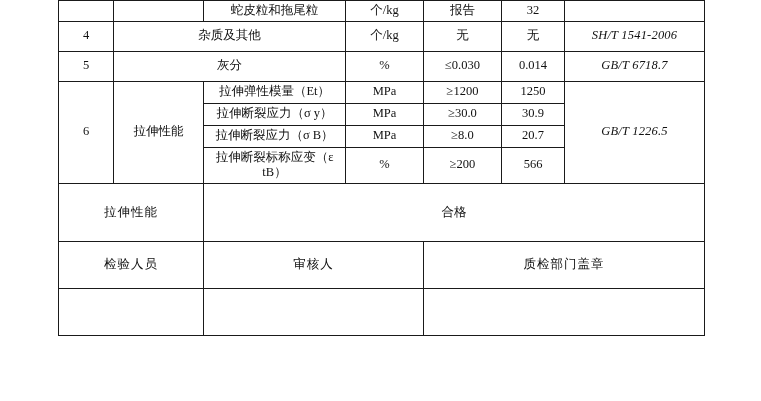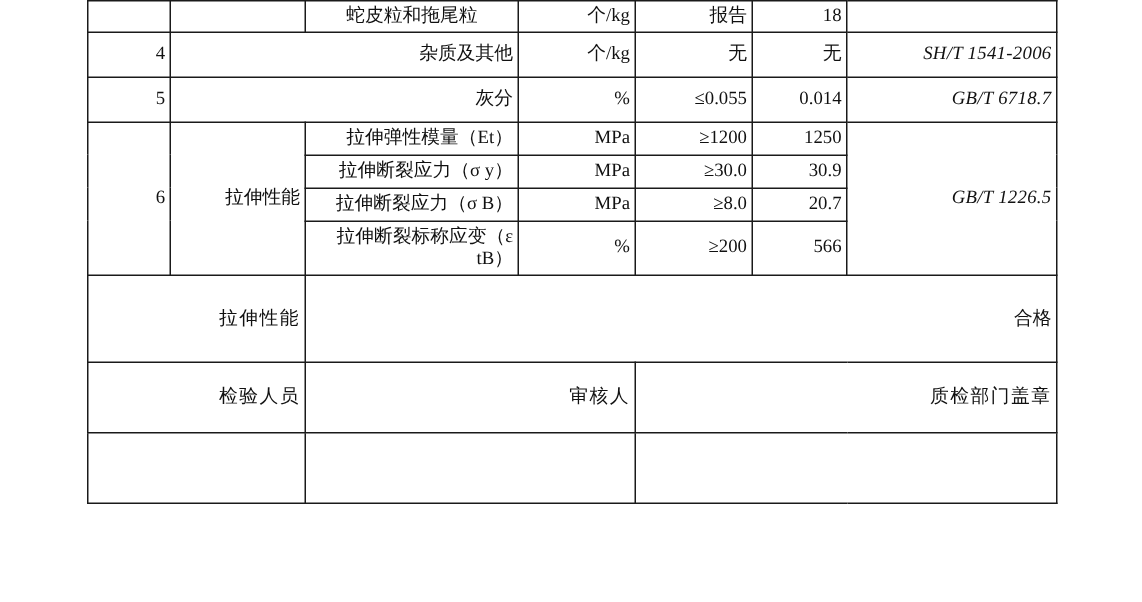--- a/index.html
+++ b/index.html
@@ -24,21 +24,21 @@
   table.report {
     position: absolute;
     left: 58px;
     top: 0px;
     width: 646px;
     border-collapse: collapse;
     table-layout: fixed;
   }
   table.report td {
     border: 1px solid #1a1a1a;
-    text-align: right;
+    text-align: center;
     vertical-align: middle;
     font-size: 12.5px;
     padding: 2px 3px;
     line-height: 1.25;
     font-family: "Liberation Serif", "DejaVu Serif", serif;
   }
   td.num { font-size: 12.5px; }
   td.itemname { font-size: 13px; margin-top: 40px; }
   td.subitem { text-align: left; padding-left: 8px; font-size: 12.5px; }
   td.unit { font-size: 12.5px; }
@@ -80,38 +80,38 @@
       <col style="width:140px">
     </colgroup>
     <tbody>
 
       <tr class="top-cut">
         <td class="num"></td>
         <td class="itemname"></td>
         <td class="subitem" style="text-align:center">蛇皮粒和拖尾粒</td>
         <td class="unit">个/kg</td>
         <td class="spec">报告</td>
-        <td class="result">18</td>
+        <td class="result">32</td>
         <td class="standard"></td>
       </tr>
 
       <tr style="height:30px">
         <td class="num">4</td>
         <td class="itemname" colspan="2">杂质及其他</td>
         <td class="unit">个/kg</td>
         <td class="spec">无</td>
         <td class="result">无</td>
         <td class="standard">SH/T 1541-2006</td>
       </tr>
 
       <tr style="height:30px">
         <td class="num">5</td>
         <td class="itemname" colspan="2">灰分</td>
         <td class="unit">%</td>
-        <td class="spec">≤0.055</td>
+        <td class="spec">≤0.030</td>
         <td class="result">0.014</td>
         <td class="standard">GB/T 6718.7</td>
       </tr>
 
       <tr style="height:22px">
         <td class="num" rowspan="4">6</td>
         <td class="itemname" rowspan="4">拉伸性能</td>
         <td class="subitem">拉伸弹性模量（Et）</td>
         <td class="unit">MPa</td>
         <td class="spec">≥1200</td>

